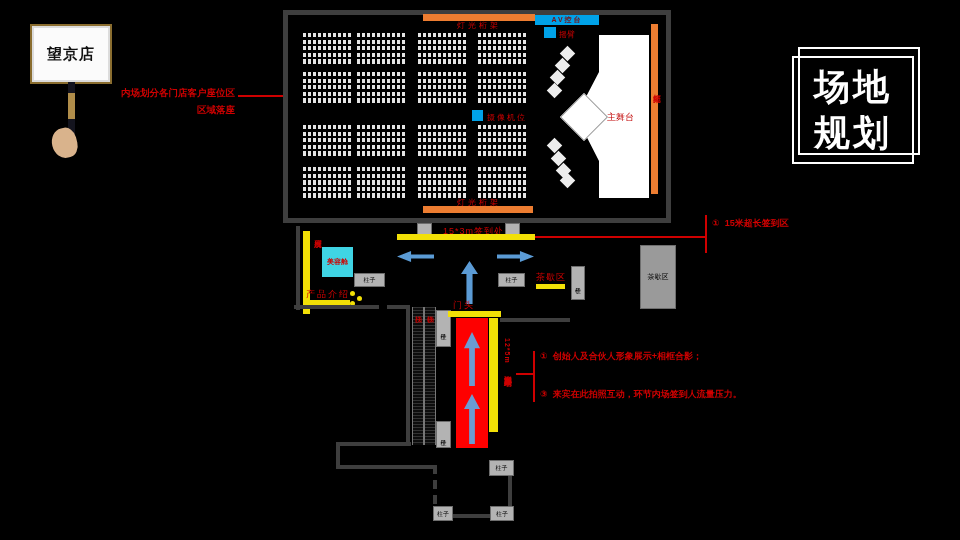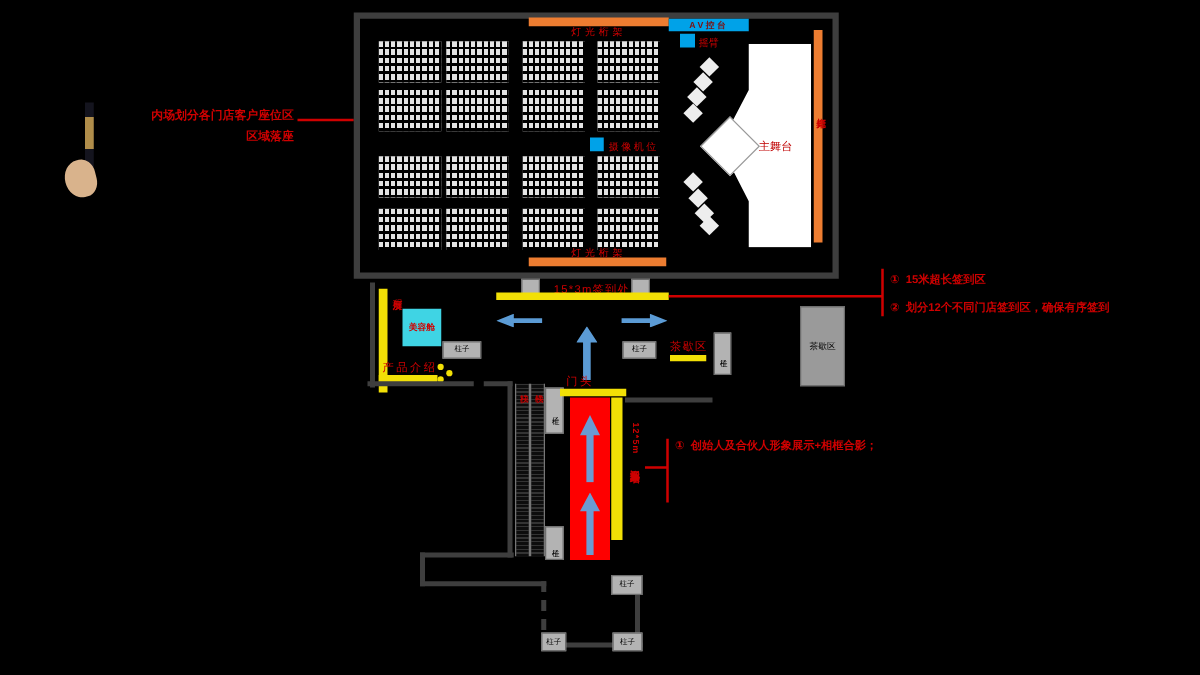--- a/index.html
+++ b/index.html
@@ -55,29 +55,36 @@
   #tea-block{position:absolute;left:640px;top:245px;width:34px;height:62px;background:#9a9a9a;
     border:1px solid #6e6e6e;display:flex;align-items:center;justify-content:center;color:#000;font-size:7px;}
   #wall-dash{position:absolute;left:433px;top:465px;width:4px;height:53px;
     background-image:repeating-linear-gradient(to bottom,#3e3e3e 0 9px, rgba(0,0,0,0) 9px 15px);}
 </style>
 </head>
 <body>
 
 <div id="page">
 
+  <div id="sign-board">
+    <span>望京店</span>
+  </div>
   <div id="sign-handle"></div>
   <div id="sign-hand"></div>
 
   <div id="left-note">
     <div>内场划分各门店客户座位区</div>
     <div>区域落座</div>
   </div>
   <div class="rline" style="left:238px;top:95px;width:47px;height:2px;"></div>
 
+  <div id="title-box">
+    <div>场地</div>
+    <div>规划</div>
+  </div>
 
   <div id="hall"></div>
 
   <div class="obar" style="left:423px;top:14px;width:112px;height:7px;"></div>
   <div class="rtext" style="left:457px;top:20px;font-size:8px;letter-spacing:3px;">灯光桁架</div>
 
   <div class="bluebox" style="left:535px;top:15px;width:64px;height:10px;display:flex;align-items:center;justify-content:center;">
     <span style="font-size:7px;color:#7b1111;font-weight:bold;letter-spacing:2px;">AV控台</span>
   </div>
   <div class="bluebox" style="left:544px;top:27px;width:12px;height:11px;"></div>
@@ -123,23 +130,20 @@
 
   <div class="pillar" style="left:417px;top:223px;width:13px;height:11px;"></div>
   <div class="pillar" style="left:505px;top:223px;width:13px;height:11px;"></div>
   <div class="rtext" style="left:443px;top:225px;font-size:9px;letter-spacing:1px;">15*3m签到处</div>
   <div class="ybar" style="left:397px;top:234px;width:138px;height:6px;"></div>
   <div class="rline" style="left:535px;top:236px;width:171px;height:2px;"></div>
   <div class="rline" style="left:705px;top:215px;width:2px;height:38px;"></div>
   <div class="snote" style="left:712px;top:217px;">
     <span class="num">①</span><span>15米超长签到区</span>
   </div>
-  <div class="snote" style="left:712px;top:240px;">
-    <span class="num">②</span><span>划分12个不同门店签到区，确保有序签到</span>
-  </div>
 
   <div class="arrow ar-left" style="left:397px;top:251px;width:37px;height:11px;"></div>
   <div class="arrow ar-right" style="left:497px;top:251px;width:37px;height:11px;"></div>
   <div class="arrow ar-up" style="left:461px;top:261px;width:17px;height:43px;"></div>
 
   <div class="rtext" style="left:536px;top:271px;font-size:9px;letter-spacing:1px;">茶歇区</div>
   <div class="ybar" style="left:536px;top:284px;width:29px;height:5px;"></div>
   <div class="pillar" style="left:498px;top:273px;width:25px;height:12px;">
       <span>柱子</span>
     </div>
@@ -190,20 +194,23 @@
   <div id="welcome-text">
     <span class="sz">12*5m</span>
     <span class="ww">迎宾形象墙</span>
   </div>
   <div class="rline" style="left:516px;top:373px;width:18px;height:2px;"></div>
   <div class="rline" style="left:533px;top:351px;width:2px;height:51px;"></div>
 
   <div class="cnote" style="left:540px;top:350px;">
     <span class="num">①</span><span>创始人及合伙人形象展示+相框合影；</span>
   </div>
+  <div class="cnote" style="left:540px;top:388px;">
+    <span class="num">③</span><span>来宾在此拍照互动，环节内场签到人流量压力。</span>
+  </div>
 
   <div class="wall" style="left:336px;top:442px;width:75px;height:4px;"></div>
   <div class="wall" style="left:336px;top:442px;width:4px;height:27px;"></div>
   <div class="wall" style="left:336px;top:465px;width:101px;height:4px;"></div>
   <div id="wall-dash"></div>
   <div class="wall" style="left:437px;top:514px;width:77px;height:4px;"></div>
   <div class="wall" style="left:508px;top:461px;width:4px;height:57px;"></div>
   <div class="pillar" style="left:489px;top:460px;width:23px;height:14px;">
       <span>柱子</span>
     </div>

